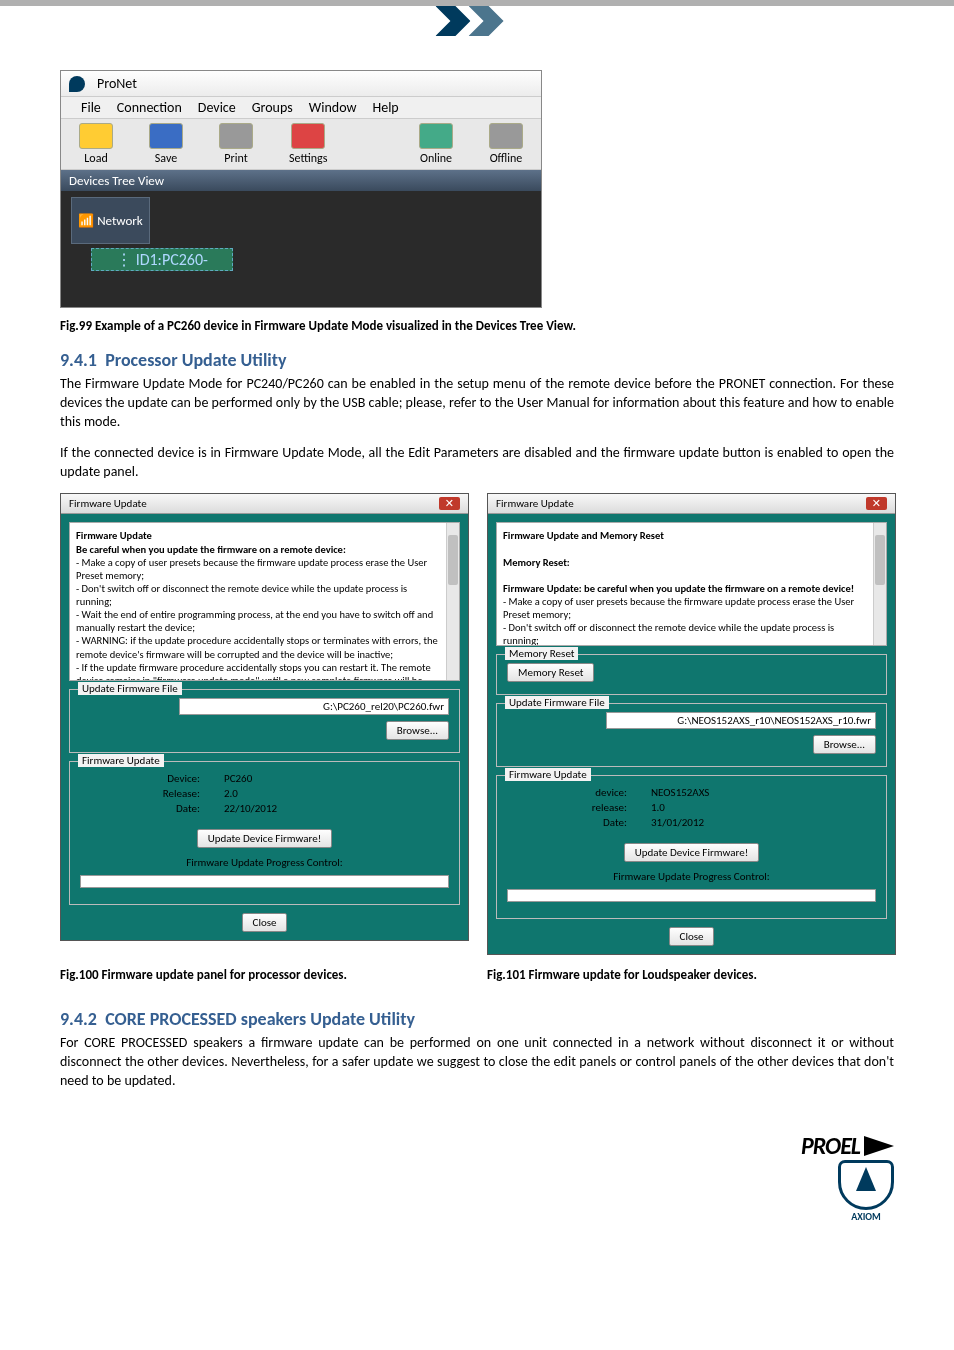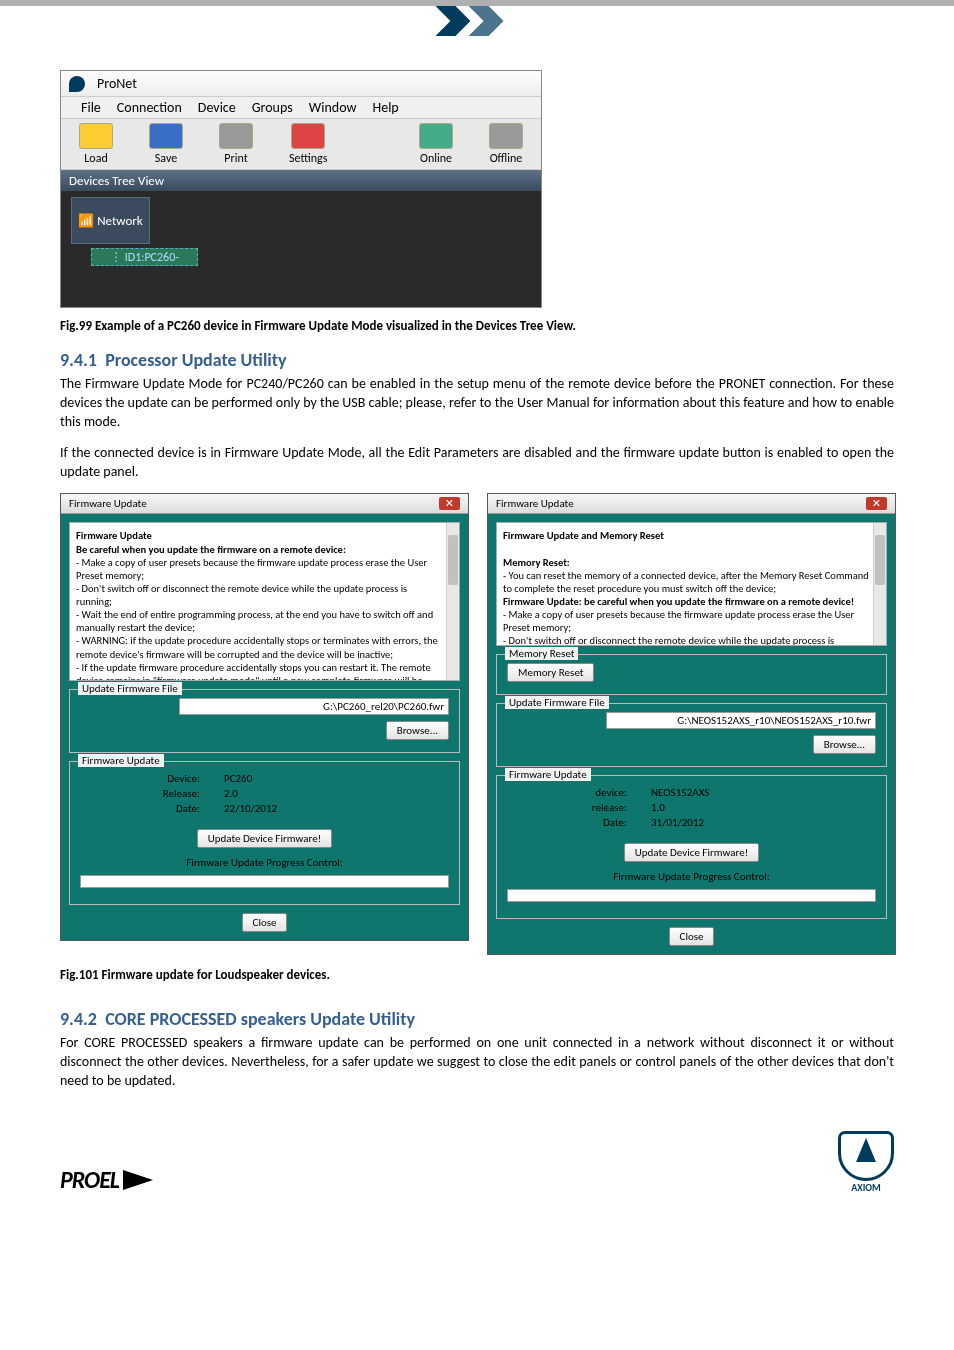--- a/index.html
+++ b/index.html
@@ -110,23 +110,23 @@
     display: inline-block;
     padding: 15px 6px;
     border-radius: 0;
     font-size: 13px;
   }
   .tree-device {
     color: #b0d8ff;
     background: #2a7a5a;
     border: 1px dashed #5faac0;
     display: inline-block;
-    padding: 1px 18px;
+    padding: 1px 24px;
     margin: 4px 0 0 20px;
-    font-size: 12px;
+    font-size: 16px;
   }
   .two-col {
     display: flex;
     gap: 20px;
     margin-bottom: 4px;
   }
   .col { flex: 1; }
   .dialog {
     border: 1px solid #555;
     background: #0f766e;
@@ -225,20 +225,21 @@
     text-align: center;
     font-style: italic;
     font-size: 14px;
     margin-top: 24px;
   }
   .footer {
     display: flex;
     justify-content: space-between;
     align-items: flex-end;
     margin-top: 40px;
+    flex-direction: column;
   }
   .proel-logo {
     font-weight: 900;
     font-size: 24px;
     font-style: italic;
     letter-spacing: -1px;
     display: flex;
     align-items: center;
     gap: 4px;
   }
@@ -375,21 +376,21 @@
   <div class="col">
     <div class="dialog">
       <div class="dialog-title">
         <span>Firmware Update</span>
         <span class="dialog-close">✕</span>
       </div>
       <div class="dialog-body">
         <div class="scrollbox" style="height:110px">
           <b>Firmware Update and Memory Reset</b><br><br>
           <b>Memory Reset:</b><br>
-          <span>- You can reset the memory of a connected device, after the Memory Reset Command to complete the reset procedure you must switch off the device;</span><br>
+          <br>
           <b>Firmware Update: be careful when you update the firmware on a remote device!</b><br>
           <span>- Make a copy of user presets because the firmware update process erase the User Preset memory;</span><br>
           <span>- Don't switch off or disconnect the remote device while the update process is running;</span>
           <div class="sbar">
               <div class="thumb"></div>
             </div>
         </div>
         <div class="fieldset">
           <span class="legend">Memory Reset</span>
           <div style="display:flex;gap:10px;align-items:center">
@@ -419,20 +420,21 @@
           <div class="center" style="margin-top:8px">Firmware Update Progress Control:</div>
           <div class="progress-outer"></div>
         </div>
         <div class="center"><span class="btn">Close</span></div>
       </div>
     </div>
   </div>
 </div>
 
 <div class="two-col">
+  <div class="col caption">Fig.100 Firmware update panel for processor devices.</div>
   <div class="col caption">Fig.101 Firmware update for Loudspeaker devices.</div>
 </div>
 
 <h2><span>9.4.2</span>&nbsp;&nbsp;<span>CORE PROCESSED speakers Update Utility</span></h2>
 <p>For CORE PROCESSED speakers a firmware update can be performed on one unit connected in a network without disconnect it or without disconnect the other devices. Nevertheless, for a safer update we suggest to close the edit panels or control panels of the other devices that don't need to be updated.</p>
 
 <div class="footer">
   <div class="proel-logo">
     <span>PROEL</span>
     <span class="proel-arrow"></span>

